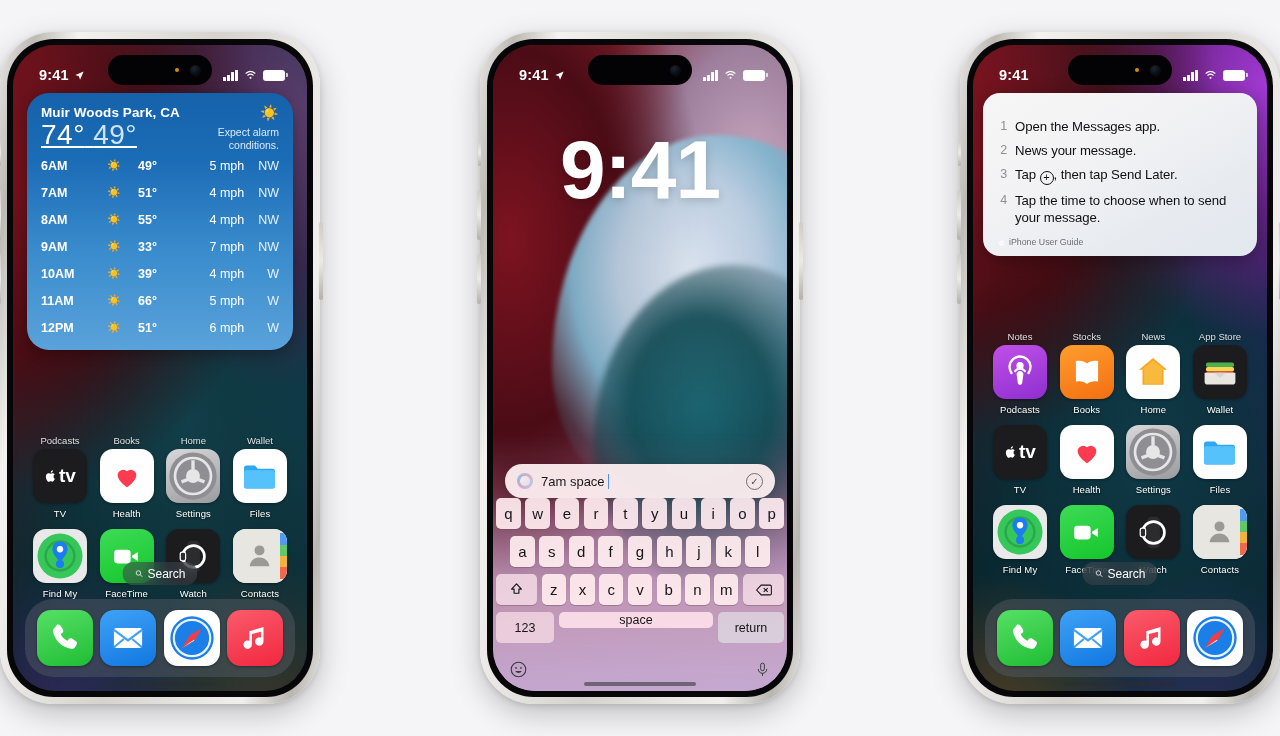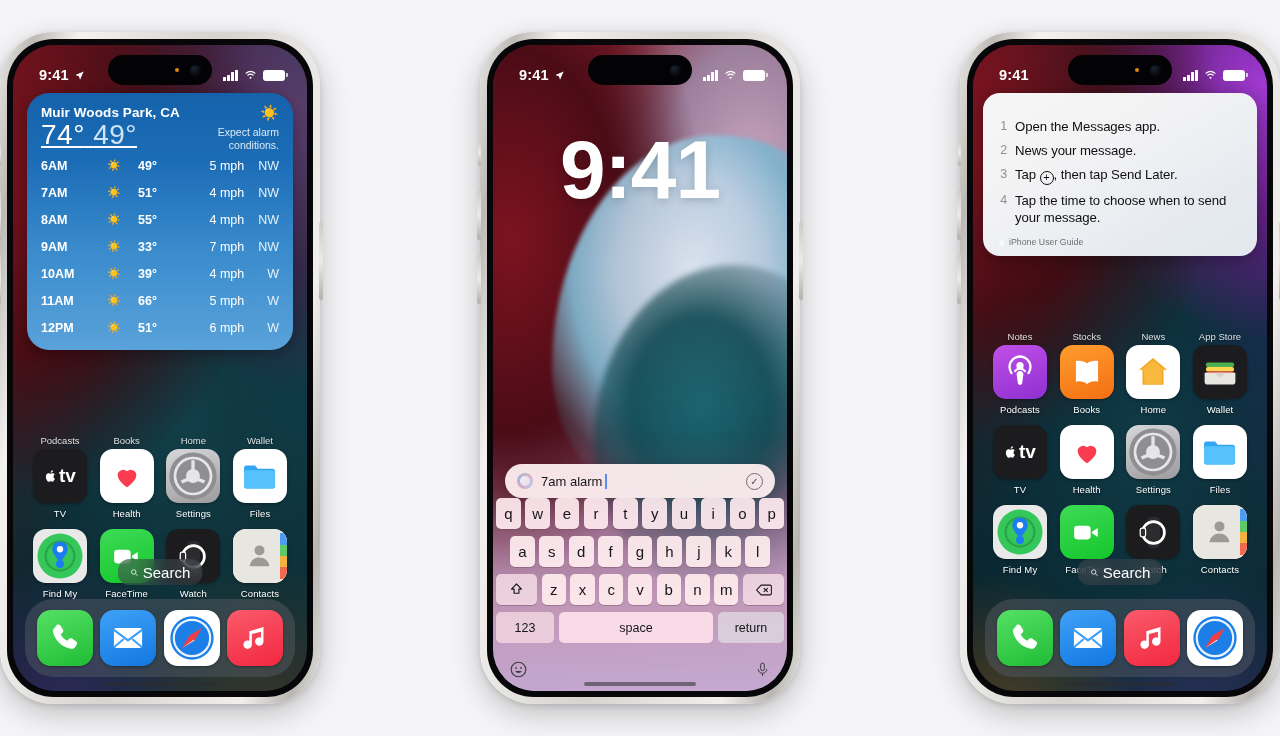--- a/index.html
+++ b/index.html
@@ -189,21 +189,21 @@
   .ic-wallet{background:#1c1c1e}
   .ic-phone{background:linear-gradient(160deg,#56e065,#1fbd35)}
   .ic-mail{background:linear-gradient(160deg,#3fa2f7,#1177e0)}
   .ic-safari{background:#fff}
   .ic-music{background:linear-gradient(160deg,#fa5b6b,#f2273f)}
 
   
   .search-pill {
     position:absolute; left:50%; transform:translateX(-50%);
     background: rgba(60,65,72,.55); backdrop-filter: blur(8px);
-    color:#fff; font-size:15px; border-radius:12px; padding:4.5px 12px;
+    color:#fff; font-size:12px; border-radius:12px; padding:4.5px 12px;
     display:flex; align-items:center; gap:4px; z-index:12;
   }
 
   
   .dock {
     position:absolute; left:12px; right:12px; bottom:14px; z-index:12;
     background: rgba(92,98,108,.42); backdrop-filter: blur(14px);
     border-radius: 28px; padding: 11px 12px;
     display:flex; justify-content:space-between;
   }
@@ -263,21 +263,21 @@
     font-size:15px; color:#15151a; flex:1;
     box-shadow: 0 1px 0 rgba(110,70,85,.4); }
   .k-r1 .key { background: rgba(255,236,240,.92); }
   .k-r2 { padding: 0 14px; }
   .k-r2 .key { background: rgba(255,238,240,.92); }
   .k-r3 .key { background: rgba(255,236,238,.92); }
   .key.wide { flex: 0 0 41px; background: rgba(246,222,230,.82) !important; font-size:14px; }
   .krow.k-bot { gap:5px; }
   .k-num { flex:0 0 58px; height:31px; border-radius:5px; background: rgba(244,216,226,.8);
     display:flex; align-items:center; justify-content:center; font-size:12.5px; color:#15151a; }
-  .k-space { flex:1; height:31px; border-radius:5px; background: rgba(255,226,236,.88);
+  .k-space { flex:1; height:16px; border-radius:5px; background: rgba(255,226,236,.88);
     display:flex; align-items:center; justify-content:center; font-size:12.5px; color:#15151a; }
   .k-ret { flex:0 0 66px; height:31px; border-radius:5px; background: rgba(222,214,224,.82);
     display:flex; align-items:center; justify-content:center; font-size:12.5px; color:#15151a; }
   .kb-bottom { display:flex; justify-content:space-between; align-items:center;
     padding: 6px 16px 12px 16px; }
   .home-ind { position:absolute; bottom:5px; left:50%; transform:translateX(-50%);
     width:112px; height:4px; border-radius:2px; background:#2b2b30; opacity:.55; z-index:30; }
 </style>
 </head>
 <body>
@@ -661,21 +661,21 @@
             <span class="battery"></span>
           </div>
         </div>
 
         <div class="lock-time">9:41</div>
 
         <div class="kb-wrap">
           <div class="siri-field">
             <span class="siri-orb"></span>
             <span class="siri-text">
-              <span>7am alarm</span>
+              <span>7am space</span>
                 <span class="caret"></span>
             </span>
             <span class="chk">✓</span>
           </div>
 
 
           <div class="keys">
             <div class="krow k-r1" id="kb-row1">
                 <div class="key">q</div>
                 <div class="key">w</div>

